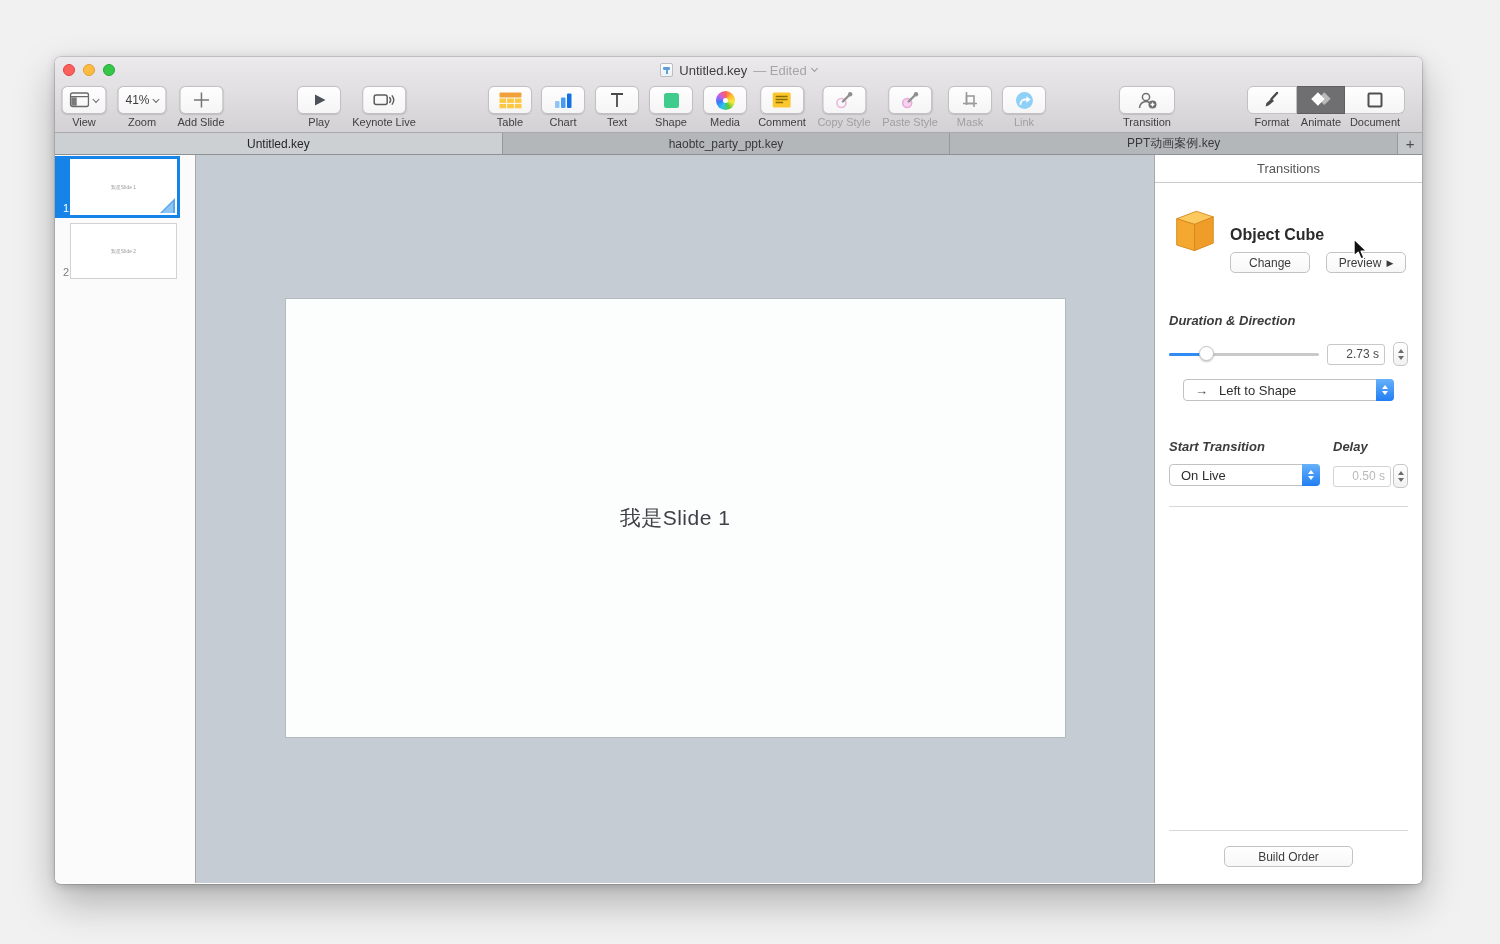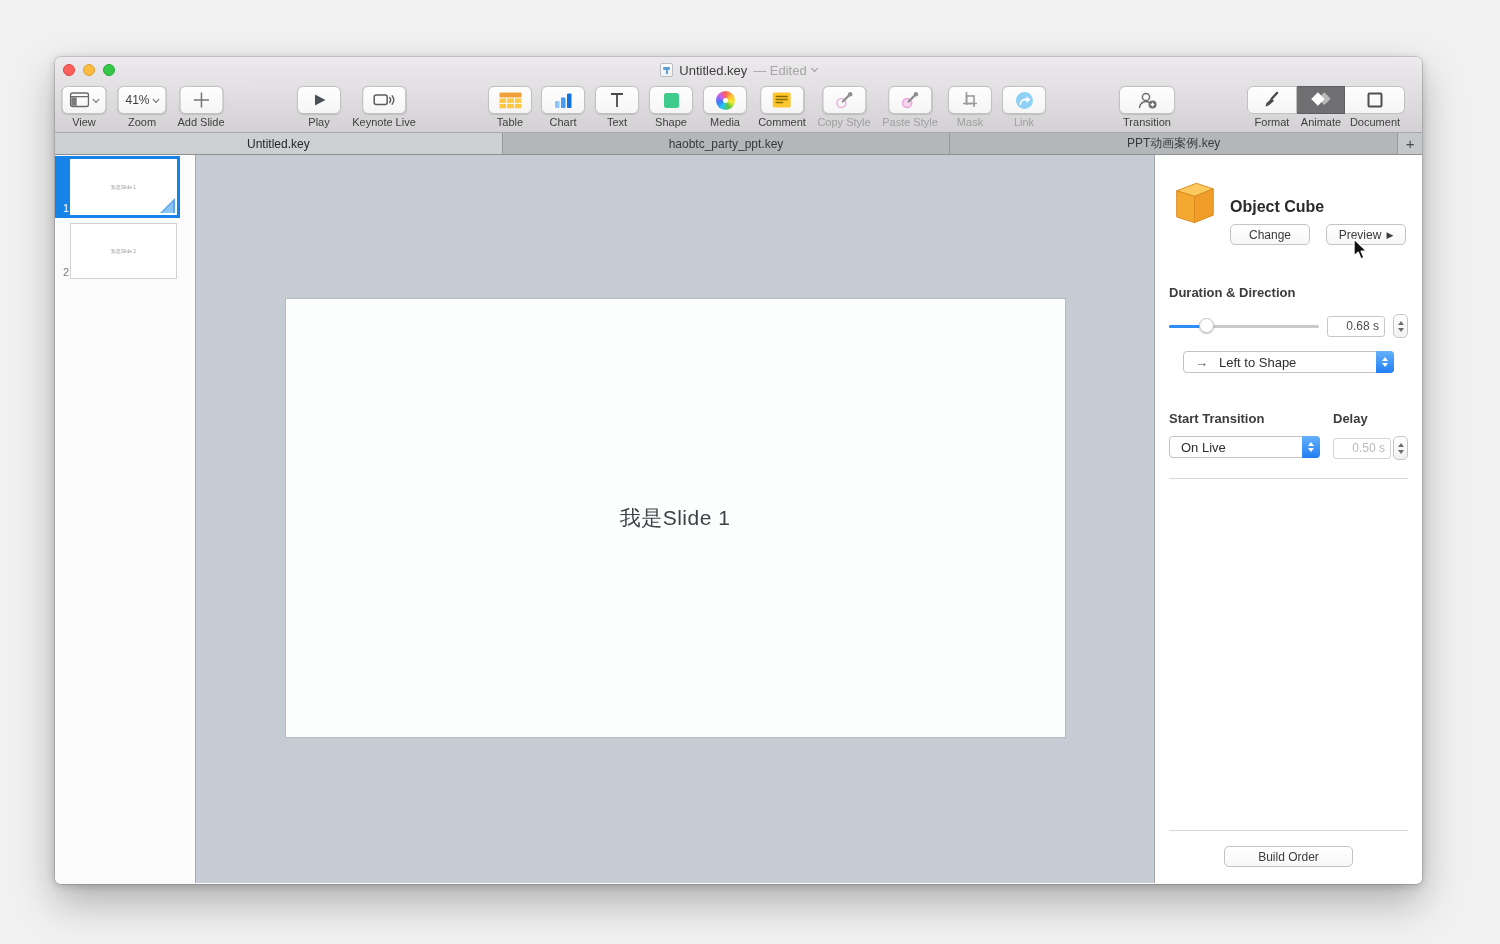--- a/index.html
+++ b/index.html
@@ -80,21 +80,21 @@
   .insp-header { height:28px; line-height:27px; text-align:center; color:#565656; border-bottom:1px solid #cbcbcb; }
   .effect { display:flex; gap:13px; padding:24px 16px 0 17px; }
   .effect-name { font-size:16px; font-weight:bold; color:#2b2b2b; margin-top:19px; }
   .effect-btns { display:flex; gap:16px; margin-top:8px; }
   .btn { height:21px; background:linear-gradient(#fff,#f7f7f7); border:1px solid #c3c3c3; border-radius:5px;
     font-size:12px; color:#3c3c3c; display:flex; align-items:center; justify-content:center; gap:5px; cursor:default;
     font-family:"Liberation Sans", sans-serif; }
   .btn.w80 { width:80px; }
   .preview-glyph { font-size:9px; color:#3c3c3c; }
 
-  .sec-label { font-weight:bold; font-size:13px; color:#3c3c3c; }
+  .sec-label { font-weight:bold; font-size:13px; color:#3c3c3c;font-style:italic; }
   .sec-duration { padding:0 14px 0 14px; margin-top:40px; }
   .slider-row { display:flex; align-items:center; margin-top:14px; gap:8px; }
   .slider { position:relative; width:150px; height:16px; flex:none; }
   .slider-track { position:absolute; left:0; right:0; top:7px; height:3px; border-radius:2px; background:#c9c9c9; }
   .slider-fill { position:absolute; left:0; top:7px; height:3px; border-radius:2px; background:#2f8cf2; width:25%; }
   .slider-knob { position:absolute; top:0; left:calc(25% - 8px); width:15px; height:15px; border-radius:50%;
     background:#fff; border:1px solid #c4c4c4; box-shadow:0 1px 2px rgba(0,0,0,.22); }
   .numfield { width:58px; height:21px; background:#fff; border:1px solid #c8c8c8; border-radius:3px;
     display:flex; align-items:center; justify-content:flex-end; padding-right:5px; font-size:12px; color:#4c4c4c; }
   .numfield.disabled { color:#b9b9b9; border-color:#d3d3d3; }
@@ -387,20 +387,21 @@
       </div>
     </div>
 
     <div class="canvas">
       <div class="slide">
         <span class="slide-text">我是Slide 1</span>
       </div>
     </div>
 
     <div class="inspector">
+      <div class="insp-header">Transitions</div>
 
       <div class="effect">
         <svg width="46" height="46" viewBox="0 0 48 48">
           <polygon points="5,12 26,4 44,10 24,18" fill="#fcc95e" stroke="#d88a1e" stroke-width="1"></polygon>
           <polygon points="5,12 24,18 24,46 5,40" fill="#f5a82f" stroke="#d88a1e" stroke-width="1"></polygon>
           <polygon points="24,18 44,10 44,38 24,46" fill="#ef9c28" stroke="#d88a1e" stroke-width="1"></polygon>
         </svg>
         <div class="effect-right">
           <div class="effect-name">Object Cube</div>
           <div class="effect-btns">
@@ -416,21 +417,21 @@
       </div>
 
       <div class="sec-duration">
         <div class="sec-label">Duration &amp; Direction</div>
         <div class="slider-row">
           <div class="slider">
             <div class="slider-track"></div>
             <div class="slider-fill"></div>
             <div class="slider-knob"></div>
           </div>
-          <div class="numfield">0.68 s</div>
+          <div class="numfield">2.73 s</div>
           <div class="stepper">
             <div class="tri-up"></div>
             <div class="tri-dn"></div>
           </div>
         </div>
         <div class="dropdown dd-direction">
           <span class="dd-arrow">→</span>
           <span class="dd-label">Left to Shape</span>
           <div class="dd-cap">
             <div class="tri-up w"></div>

